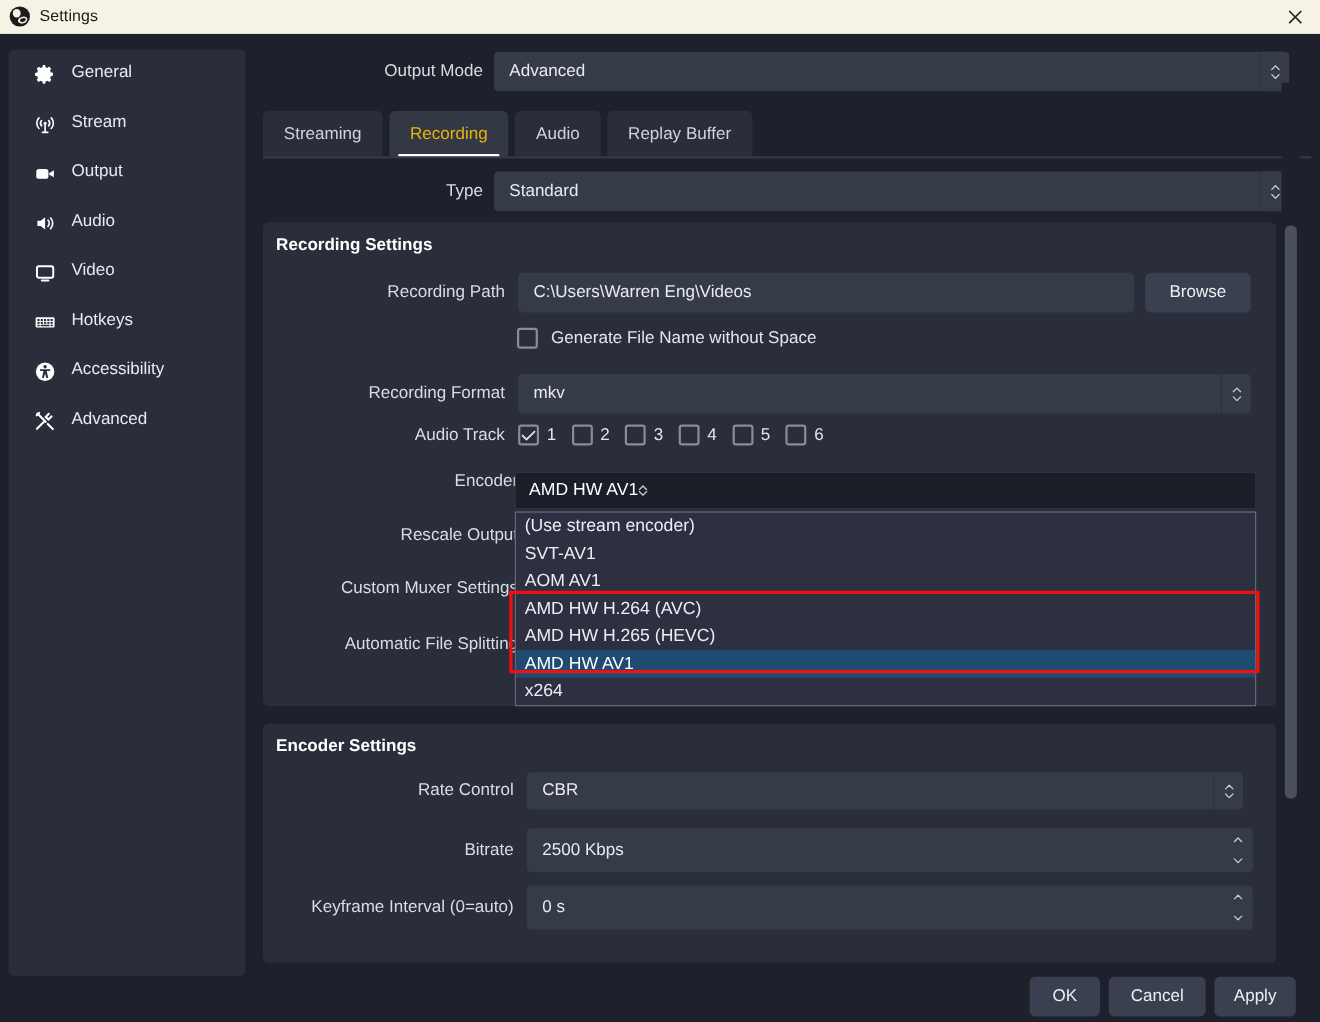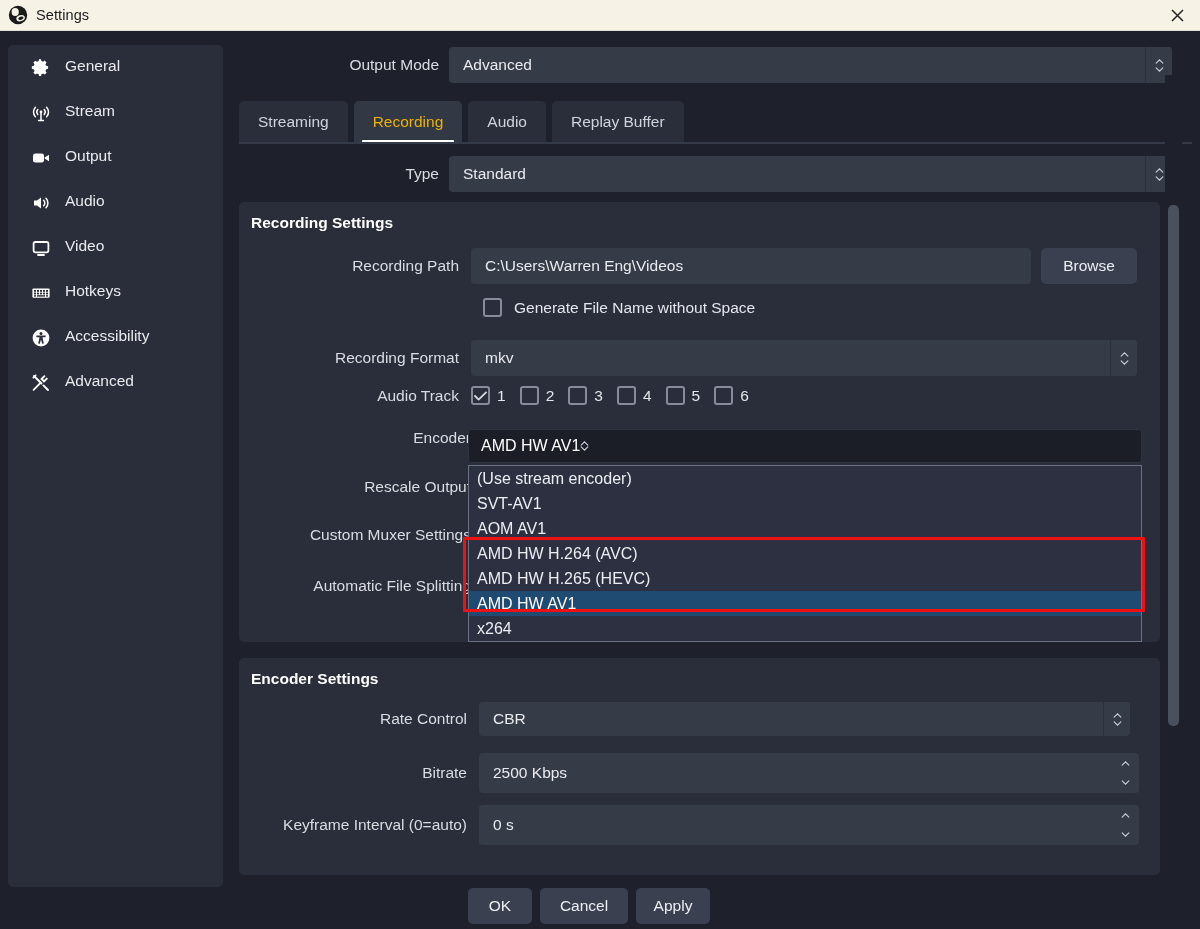--- a/index.html
+++ b/index.html
@@ -171,21 +171,21 @@
     background: #1e212b;
   }
   .scroll-thumb {
     position: absolute; left: 1168px; top: 174px; width: 11px; height: 521px;
     background: #4a505e; border-radius: 5px;
   }
 
   
   .bottombar {
     position: absolute; left: 0; top: 852px; width: 1192px; height: 46px;
-    display: flex; align-items: center; justify-content: center;
+    display: flex; align-items: center; justify-content: flex-end;
     gap: 8px; padding-right: 14px;
   }
   .bbtn {
     background: #3a4050; border-radius: 5px; height: 36px; min-width: 62px;
     padding: 0 16px; color: #eceef2; font-size: 15.5px;
     display: flex; align-items: center; justify-content: center;
   }
 </style>
 </head>
 <body>
@@ -371,21 +371,21 @@
         <div class="frow" style="left:0; top:46px; width:921px;">
           <div class="lbl" style="width:220px; margin-right:12px;">Recording Path</div>
           <div class="tbox" style="width:560px;">
             <span>C:\Users\Warren Eng\Videos</span>
           </div>
           <div class="btn" style="width:96px; height:36px; margin-left:10px;">
             <span>Browse</span>
           </div>
         </div>
 
-        <div class="frow" style="left:244px; top:96px;">
+        <div class="frow" style="left:231px; top:96px;">
           <span class="cb">
             
           </span>
           <span class="cbtext" style="margin-left:12px;">Generate File Name without Space</span>
         </div>
 
         <div class="frow" style="left:0; top:138px; width:921px;">
           <div class="lbl" style="width:220px; margin-right:12px;">Recording Format</div>
           <div class="combo" style="width:666px;">
             <span class="ctext">mkv</span>

